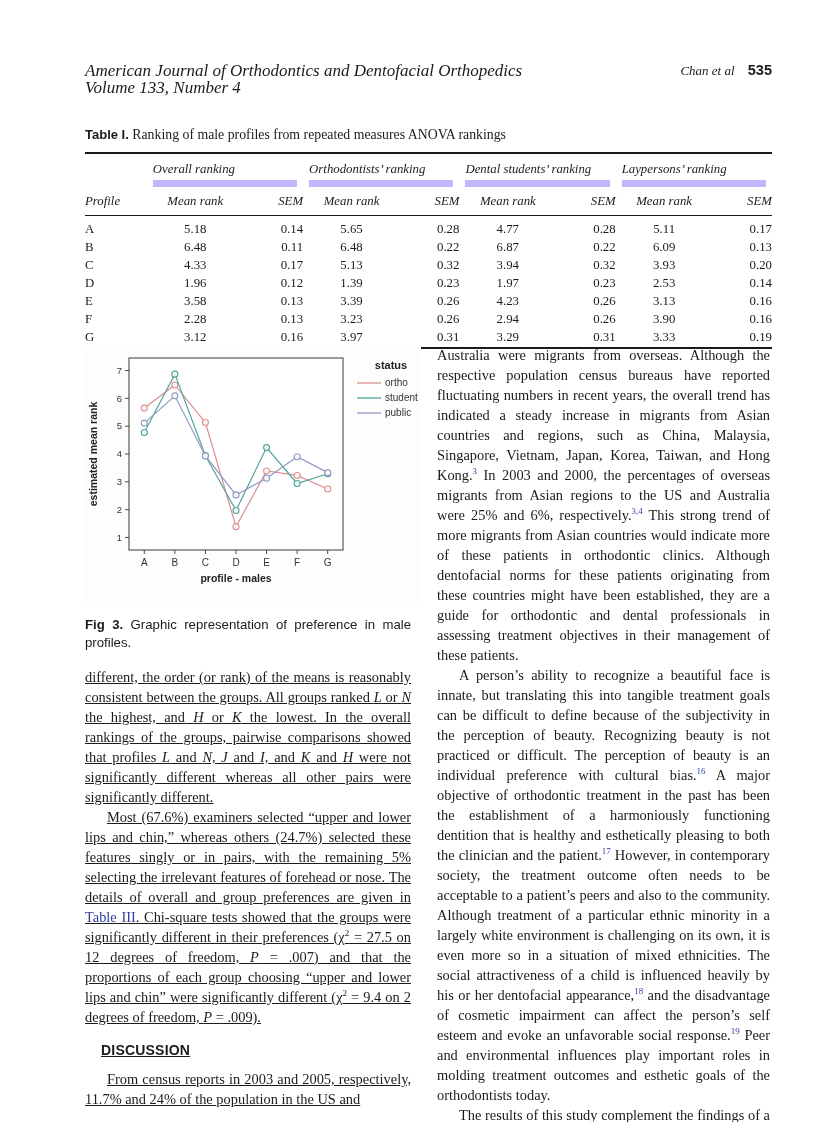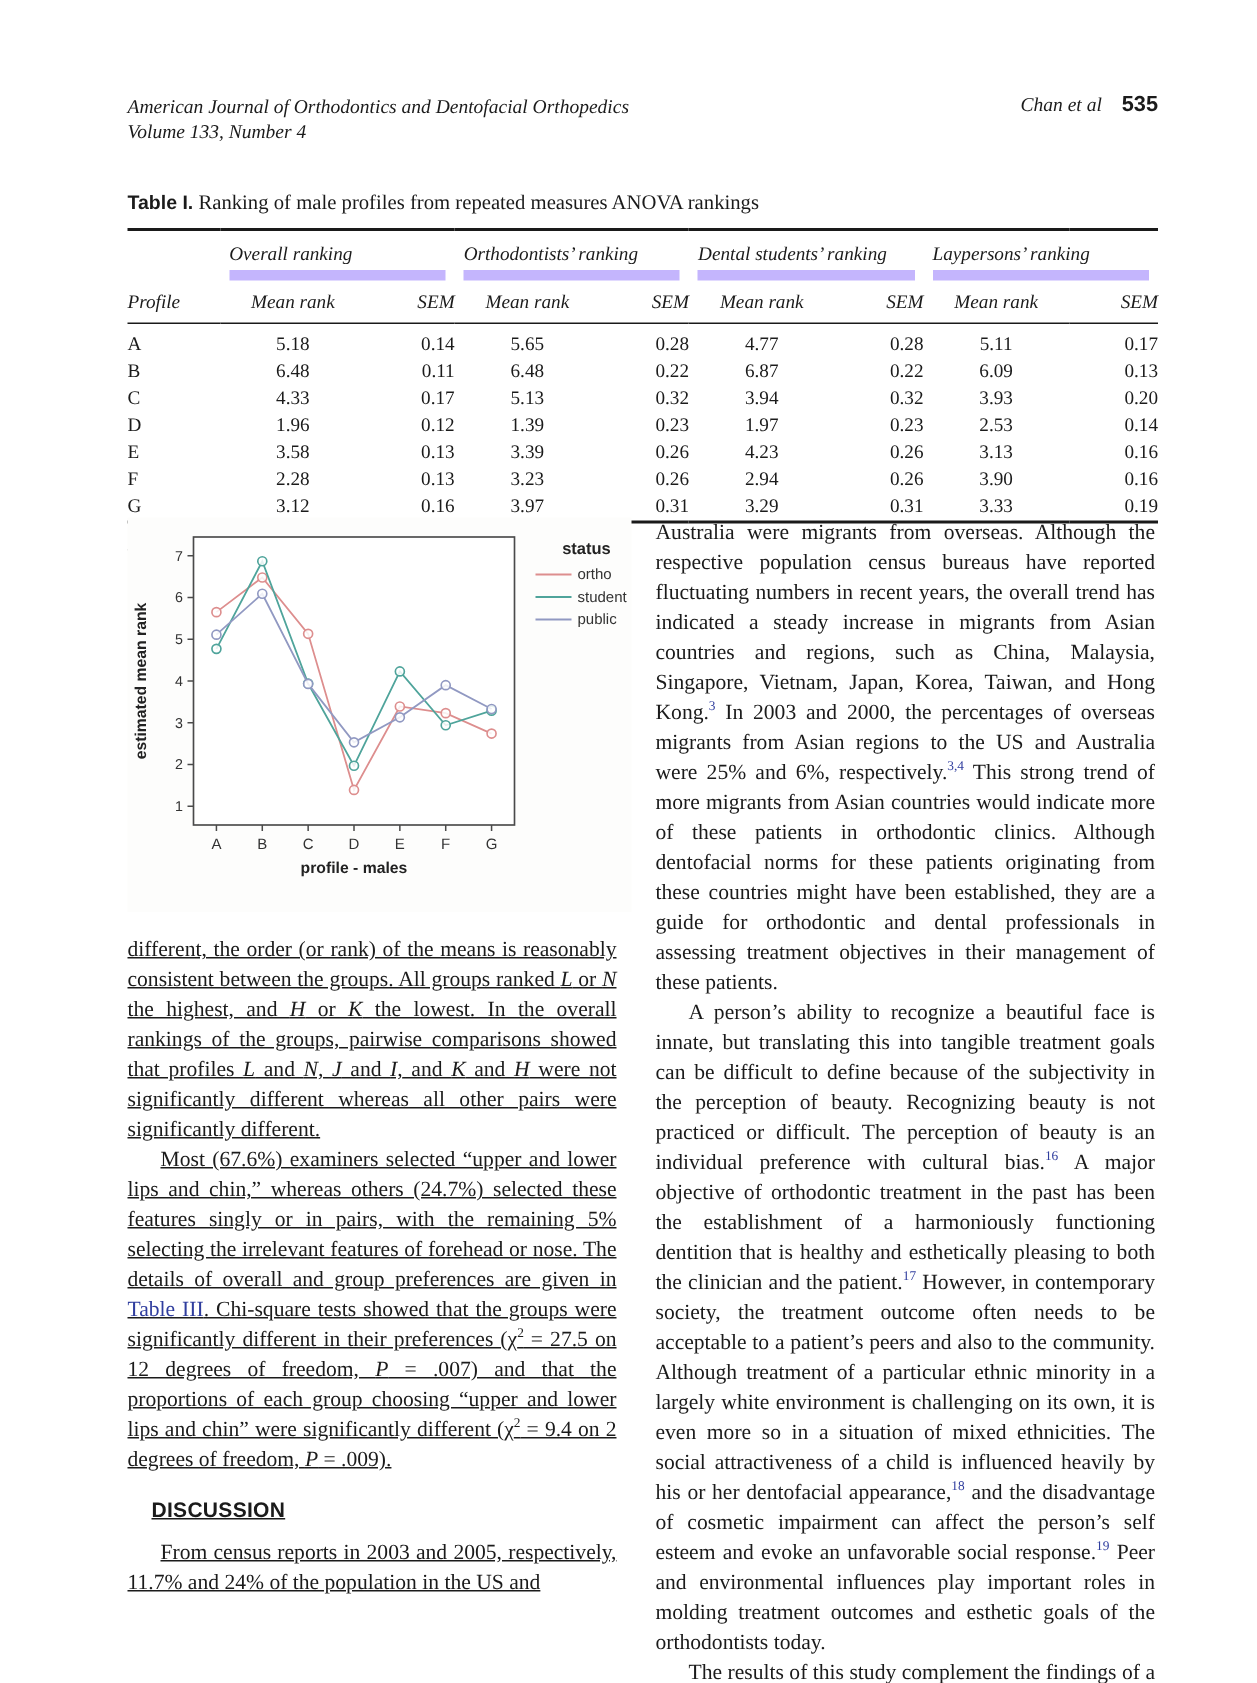--- a/index.html
+++ b/index.html
@@ -1,21 +1,21 @@
 <!DOCTYPE html>
 <html><head>
 <meta charset="utf-8">
 <style>
   * { margin:0; padding:0; box-sizing:border-box; }
   html,body { width:838px; height:1122px; background:#ffffff; }
   body { position:relative; font-family:"Liberation Serif", serif; color:#1b1b1b; }
 
   
   .running-head { position:absolute; top:62px; left:85px; right:66px; display:flex; justify-content:space-between; align-items:flex-start; }
-  .rh-left { font-style:italic; font-size:13px; line-height:17px; }
+  .rh-left { font-style:italic; font-size:17px; line-height:17px; }
   .rh-right { font-size:13px; white-space:nowrap; }
   .rh-authors { font-style:italic;text-align:right; }
   .rh-page { font-family:"Liberation Sans", sans-serif; font-weight:bold; font-size:14.5px; margin-left:10px; }
 
   
   .table-section { position:absolute; top:127px; left:85px; right:66px; }
   .table-title { font-size:13.8px; margin-bottom:9px; }
   .table-title .tlabel { font-family:"Liberation Sans", sans-serif; font-weight:bold; font-size:13px; }
   table.anova { width:100%; border-collapse:collapse; border-top:2px solid #1a1a1a; border-bottom:2.2px solid #1a1a1a; font-size:12.8px; }
   table.anova th, table.anova td { font-weight:normal; vertical-align:bottom; }
@@ -252,20 +252,24 @@
         <circle cx="242.71428571428572" cy="127.64347826086957" r="3" fill="#ffffff" fill-opacity="0.85" stroke="#9199c2" stroke-width="1.1"></circle>
         <text x="306" y="24" text-anchor="middle" font-family="&quot;Liberation Sans&quot;,sans-serif" font-size="11" font-weight="bold" fill="#222">status</text>
         <line x1="272" y1="38" x2="296" y2="38" stroke="#dd8e8e" stroke-width="1.3"></line>
         <text x="300" y="41" font-family="&quot;Liberation Sans&quot;,sans-serif" font-size="10" fill="#333">ortho</text>
         <line x1="272" y1="53" x2="296" y2="53" stroke="#4fa49b" stroke-width="1.3"></line>
         <text x="300" y="56" font-family="&quot;Liberation Sans&quot;,sans-serif" font-size="10" fill="#333">student</text>
         <line x1="272" y1="68" x2="296" y2="68" stroke="#9199c2" stroke-width="1.3"></line>
         <text x="300" y="71" font-family="&quot;Liberation Sans&quot;,sans-serif" font-size="10" fill="#333">public</text>
       </svg>
   </div>
+  <div class="fig-caption">
+    <span class="flabel">Fig 3.</span>
+    <span>Graphic representation of preference in male profiles.</span>
+  </div>
   <div class="body-text after-figure">
     <p>different, the order (or rank) of the means is reasonably consistent between the groups. All groups ranked <i>L</i> or <i>N</i> the highest, and <i>H</i> or <i>K</i> the lowest. In the overall rankings of the groups, pairwise comparisons showed that profiles <i>L</i> and <i>N, J</i> and <i>I,</i> and <i>K</i> and <i>H</i> were not significantly different whereas all other pairs were significantly different.</p>
     <p class="indent">Most (67.6%) examiners selected “upper and lower lips and chin,” whereas others (24.7%) selected these features singly or in pairs, with the remaining 5% selecting the irrelevant features of forehead or nose. The details of overall and group preferences are given in <span class="ref-link">Table III</span>. Chi-square tests showed that the groups were significantly different in their preferences (χ<sup class="sup">2</sup> = 27.5 on 12 degrees of freedom, <i>P</i> = .007) and that the proportions of each group choosing “upper and lower lips and chin” were significantly different (χ<sup class="sup">2</sup> = 9.4 on 2 degrees of freedom, <i>P</i> = .009).</p>
     <h2 class="section-heading">DISCUSSION</h2>
     <p class="indent">From census reports in 2003 and 2005, respectively, 11.7% and 24% of the population in the US and</p>
   </div>
 </div>
 
 <div class="col col-right">
   <div class="body-text">

